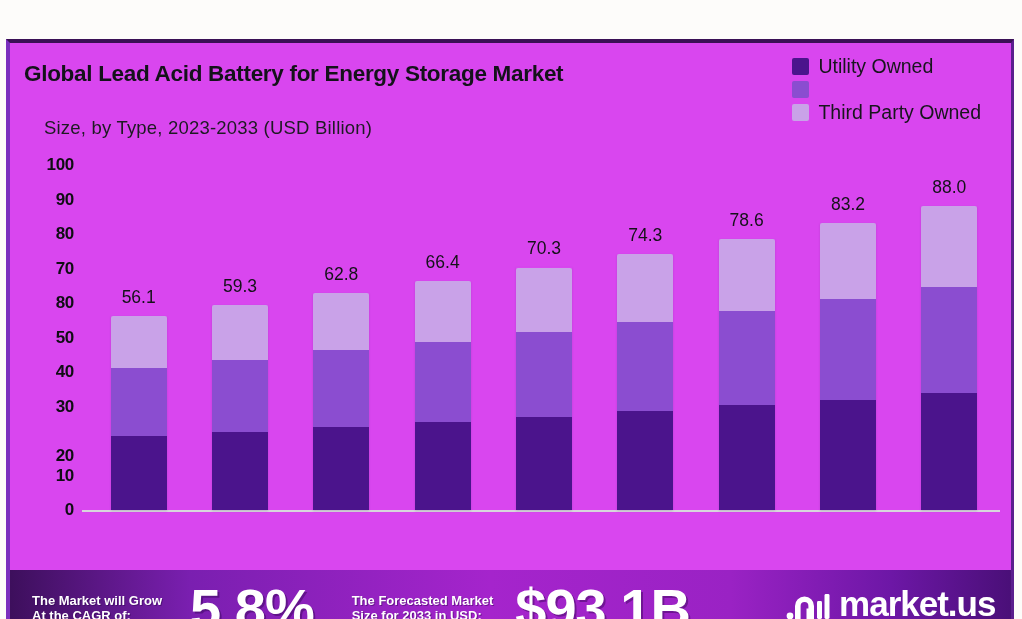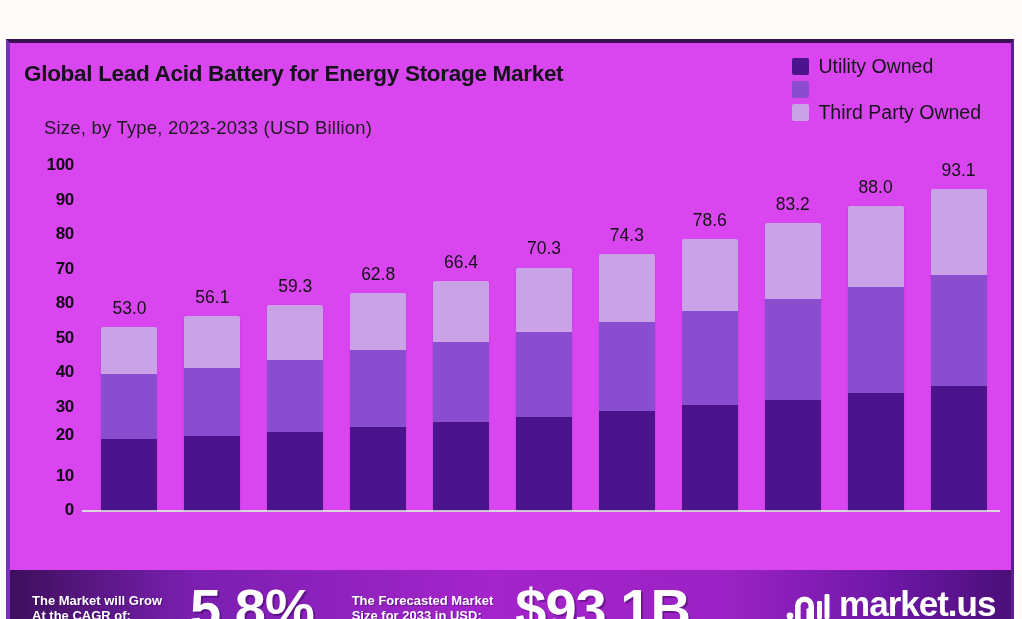--- a/index.html
+++ b/index.html
@@ -159,42 +159,34 @@
             <span class="legend-swatch" style="background: rgb(201, 162, 232);"></span>
             <span class="legend-label">Third Party Owned</span>
           </div>
         </div>
     </div>
 
     <div id="plot-area">
       <div id="y-axis">
           <div class="y-tick" style="top: 359px;">0</div>
           <div class="y-tick" style="top: 324.5px;">10</div>
-          <div class="y-tick" style="top: 284px;">20</div>
+          <div class="y-tick" style="top: 305px;">20</div>
           <div class="y-tick" style="top: 255.5px;">30</div>
           <div class="y-tick" style="top: 221px;">40</div>
           <div class="y-tick" style="top: 186.5px;">50</div>
           <div class="y-tick" style="top: 152px;">80</div>
           <div class="y-tick" style="top: 117.5px;">70</div>
           <div class="y-tick" style="top: 83px;">80</div>
           <div class="y-tick" style="top: 48.5px;">90</div>
           <div class="y-tick" style="top: 14px;">100</div>
         </div>
       <div id="bars-wrap">
         <div id="baseline" style="top: 359px;"></div>
         <div id="bars" style="height: 359px;">
             <div class="bar-col">
-              <div class="bar-value" style="bottom: 190.85px;">53.0</div>
-              <div class="bar-stack" style="height: 182.85px;">
-                <div class="seg seg-top" style="height: 46.575px; background: rgb(201, 162, 232);"></div>
-                <div class="seg" style="height: 65.55px; background: rgb(139, 77, 208);"></div>
-                <div class="seg" style="height: 70.725px; background: rgb(75, 20, 140);"></div>
-              </div>
-            </div>
-            <div class="bar-col">
               <div class="bar-value" style="bottom: 201.545px;">56.1</div>
               <div class="bar-stack" style="height: 193.545px;">
                 <div class="seg seg-top" style="height: 51.405px; background: rgb(201, 162, 232);"></div>
                 <div class="seg" style="height: 68.31px; background: rgb(139, 77, 208);"></div>
                 <div class="seg" style="height: 73.83px; background: rgb(75, 20, 140);"></div>
               </div>
             </div>
             <div class="bar-col">
               <div class="bar-value" style="bottom: 212.585px;">59.3</div>
               <div class="bar-stack" style="height: 204.585px;">
@@ -250,28 +242,20 @@
                 <div class="seg" style="height: 100.395px; background: rgb(139, 77, 208);"></div>
                 <div class="seg" style="height: 110.4px; background: rgb(75, 20, 140);"></div>
               </div>
             </div>
             <div class="bar-col">
               <div class="bar-value" style="bottom: 311.6px;">88.0</div>
               <div class="bar-stack" style="height: 303.6px;">
                 <div class="seg seg-top" style="height: 80.73px; background: rgb(201, 162, 232);"></div>
                 <div class="seg" style="height: 105.57px; background: rgb(139, 77, 208);"></div>
                 <div class="seg" style="height: 117.3px; background: rgb(75, 20, 140);"></div>
-              </div>
-            </div>
-            <div class="bar-col">
-              <div class="bar-value" style="bottom: 329.195px;">93.1</div>
-              <div class="bar-stack" style="height: 321.195px;">
-                <div class="seg seg-top" style="height: 86.595px; background: rgb(201, 162, 232);"></div>
-                <div class="seg" style="height: 110.4px; background: rgb(139, 77, 208);"></div>
-                <div class="seg" style="height: 124.2px; background: rgb(75, 20, 140);"></div>
               </div>
             </div>
           </div>
       </div>
       <div id="x-axis">
           <div class="x-tick">2023</div>
           <div class="x-tick">2024</div>
           <div class="x-tick">2025</div>
           <div class="x-tick">2026</div>
           <div class="x-tick">2027</div>

